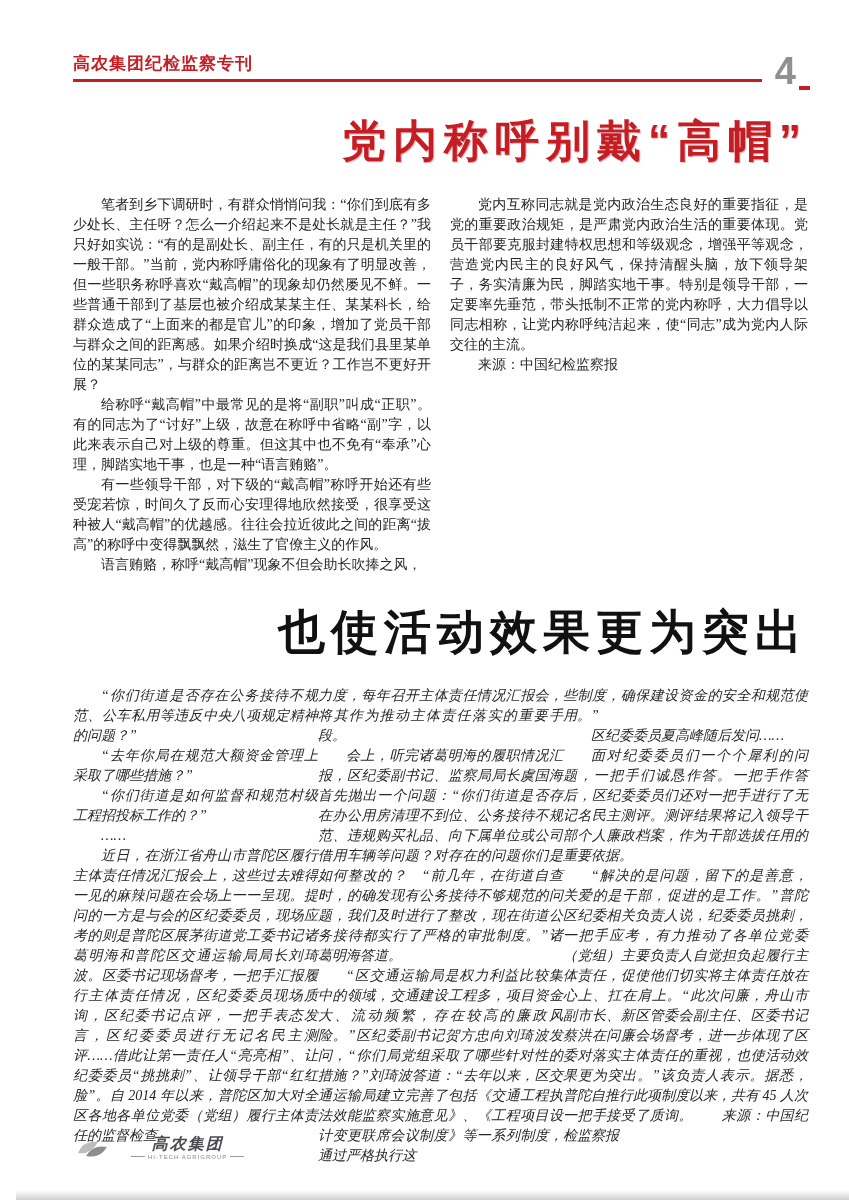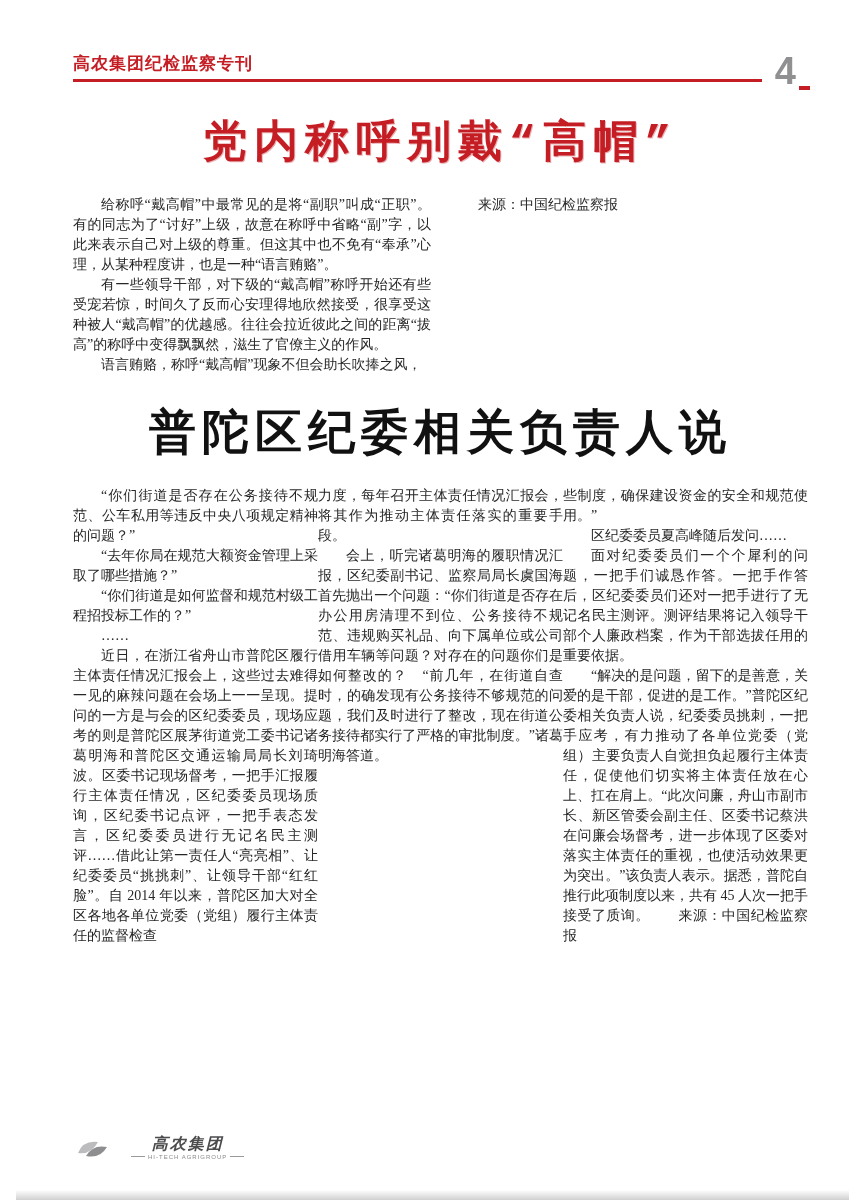--- a/index.html
+++ b/index.html
@@ -50,43 +50,43 @@
     line-height:1;
     color:var(--page-num-gray);
   }
   .page-num-tick{
     position:absolute;right:-2px;bottom:-8px;
     width:11px;height:4px;
     background:var(--accent-red);
   }
   
   .article-title{
-    text-align:center;
-    font-family:Liberation Mono, monospace;
+    text-align:right;
+    font-family:Liberation Sans, sans-serif;
     font-weight:900;
   }
   .title-red{
     margin:30px 0 24px 0;
     font-size:44px;
     letter-spacing:7px;
     color:var(--accent-red);
     text-shadow:1px 1px 0 rgba(196,30,36,.35);
   }
   .title-black{
     margin:26px 0 22px 0;
     font-size:47px;
     letter-spacing:6px;
     color:#111;
   }
   
   .columns{
     display:flex;
   }
   .cols-2{gap:19px;}
-  .cols-3{}
+  .cols-3{font-style:italic;}
   .col{
     flex:1 1 0;
     min-width:0;
   }
   .para{
     margin:0;
     font-size:14px;
     line-height:20px;
     text-align:justify;
     text-indent:2em;
@@ -144,43 +144,46 @@
     <span class="masthead">高农集团纪检监察专刊</span>
     <div class="header-rule"></div>
     <span class="page-num">4</span>
     <div class="page-num-tick"></div>
   </div>
 
   <div>
     <h1 class="article-title title-red">党内称呼别戴“高帽”</h1>
     <div class="columns cols-2">
       <div class="col">
-          <p class="para">给称呼“戴高帽”中最常见的是将“副职”叫成“正职”。有的同志为了“讨好”上级，故意在称呼中省略“副”字，以此来表示自己对上级的尊重。但这其中也不免有“奉承”心理，从某种程度讲，也是一种“语言贿赂”。</p>
+          <p class="para">笔者到乡下调研时，有群众悄悄问我：“你们到底有多少处长、主任呀？怎么一介绍起来不是处长就是主任？”我只好如实说：“有的是副处长、副主任，有的只是机关里的一般干部。”当前，党内称呼庸俗化的现象有了明显改善，但一些职务称呼喜欢“戴高帽”的现象却仍然屡见不鲜。一些普通干部到了基层也被介绍成某某主任、某某科长，给群众造成了“上面来的都是官儿”的印象，增加了党员干部与群众之间的距离感。如果介绍时换成“这是我们县里某单位的某某同志”，与群众的距离岂不更近？工作岂不更好开展？</p>
+          <p class="para">给称呼“戴高帽”中最常见的是将“副职”叫成“正职”。有的同志为了“讨好”上级，故意在称呼中省略“副”字，以此来表示自己对上级的尊重。但这其中也不免有“奉承”心理，脚踏实地干事，也是一种“语言贿赂”。</p>
           <p class="para">有一些领导干部，对下级的“戴高帽”称呼开始还有些受宠若惊，时间久了反而心安理得地欣然接受，很享受这种被人“戴高帽”的优越感。往往会拉近彼此之间的距离“拔高”的称呼中变得飘飘然，滋生了官僚主义的作风。</p>
           <p class="para">语言贿赂，称呼“戴高帽”现象不但会助长吹捧之风，</p>
         </div>
       <div class="col">
+          <p class="para">党内互称同志就是党内政治生态良好的重要指征，是党的重要政治规矩，是严肃党内政治生活的重要体现。党员干部要克服封建特权思想和等级观念，增强平等观念，营造党内民主的良好风气，保持清醒头脑，放下领导架子，务实清廉为民，脚踏实地干事。特别是领导干部，一定要率先垂范，带头抵制不正常的党内称呼，大力倡导以同志相称，让党内称呼纯洁起来，使“同志”成为党内人际交往的主流。</p>
           <p class="para">来源：中国纪检监察报</p>
         </div>
     </div>
   </div>
 
   <div>
-    <h1 class="article-title title-black">普陀区纪委相关负责人说</h1>
+    <h1 class="article-title title-black">也使活动效果更为突出</h1>
     <div class="columns cols-3">
       <div class="col">
           <p class="para">“你们街道是否存在公务接待不规范、公车私用等违反中央八项规定精神的问题？”</p>
           <p class="para">“去年你局在规范大额资金管理上采取了哪些措施？”</p>
           <p class="para">“你们街道是如何监督和规范村级工程招投标工作的？”</p>
           <p class="para">……</p>
           <p class="para">近日，在浙江省舟山市普陀区履行主体责任情况汇报会上，这些过去难得一见的麻辣问题在会场上一一呈现。提问的一方是与会的区纪委委员，现场应考的则是普陀区展茅街道党工委书记诸葛明海和普陀区交通运输局局长刘琦波。区委书记现场督考，一把手汇报履行主体责任情况，区纪委委员现场质询，区纪委书记点评，一把手表态发言，区纪委委员进行无记名民主测评……借此让第一责任人“亮亮相”、让纪委委员“挑挑刺”、让领导干部“红红脸”。自 2014 年以来，普陀区加大对全区各地各单位党委（党组）履行主体责任的监督检查</p>
         </div>
       <div class="col">
           <p class="para no-indent">力度，每年召开主体责任情况汇报会，将其作为推动主体责任落实的重要手段。</p>
           <p class="para">会上，听完诸葛明海的履职情况汇报，区纪委副书记、监察局局长虞国海首先抛出一个问题：“你们街道是否存在办公用房清理不到位、公务接待不规范、违规购买礼品、向下属单位或公司借用车辆等问题？对存在的问题你们是如何整改的？　“前几年，在街道自查时，的确发现有公务接待不够规范的问题，我们及时进行了整改，现在街道公务接待都实行了严格的审批制度。”诸葛明海答道。</p>
+          <p class="para">“区交通运输局是权力利益比较集中的领域，交通建设工程多，项目资金大、流动频繁，存在较高的廉政风险。”区纪委副书记贺方忠向刘琦波发问，“你们局党组采取了哪些针对性的措施？”刘琦波答道：“去年以来，区交通运输局建立完善了包括《交通工程执法效能监察实施意见》、《工程项目设计变更联席会议制度》等一系列制度，通过严格执行这</p>
         </div>
       <div class="col">
           <p class="para no-indent">些制度，确保建设资金的安全和规范使用。”</p>
           <p class="para">区纪委委员夏高峰随后发问……</p>
           <p class="para">面对纪委委员们一个个犀利的问题，一把手们诚恳作答。一把手作答后，区纪委委员们还对一把手进行了无记名民主测评。测评结果将记入领导干部个人廉政档案，作为干部选拔任用的重要依据。</p>
           <p class="para">“解决的是问题，留下的是善意，关爱的是干部，促进的是工作。”普陀区纪委相关负责人说，纪委委员挑刺，一把手应考，有力推动了各单位党委（党组）主要负责人自觉担负起履行主体责任，促使他们切实将主体责任放在心上、扛在肩上。“此次问廉，舟山市副市长、新区管委会副主任、区委书记蔡洪在问廉会场督考，进一步体现了区委对落实主体责任的重视，也使活动效果更为突出。”该负责人表示。据悉，普陀自推行此项制度以来，共有 45 人次一把手接受了质询。　　来源：中国纪检监察报</p>
         </div>
     </div>
   </div>
 

